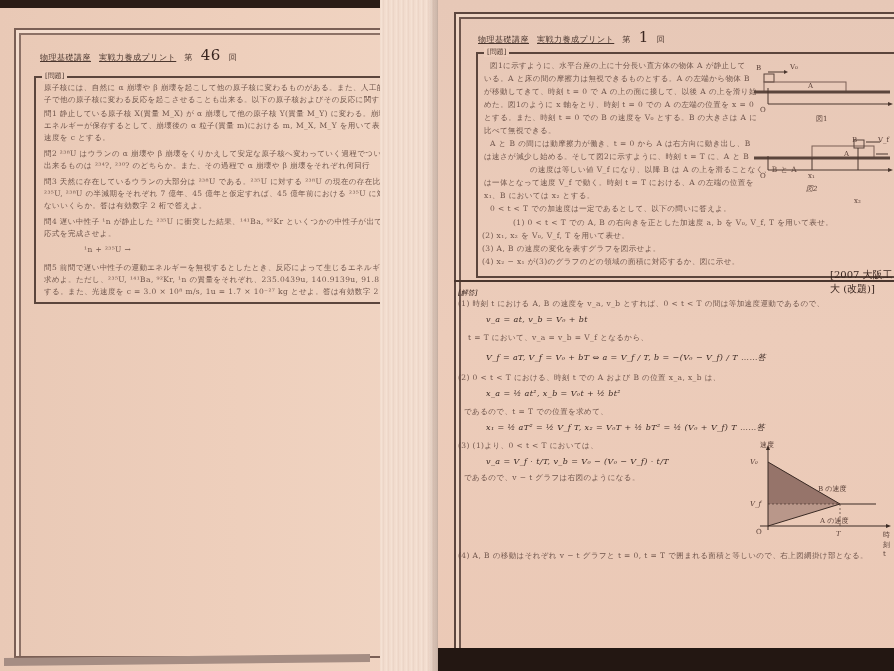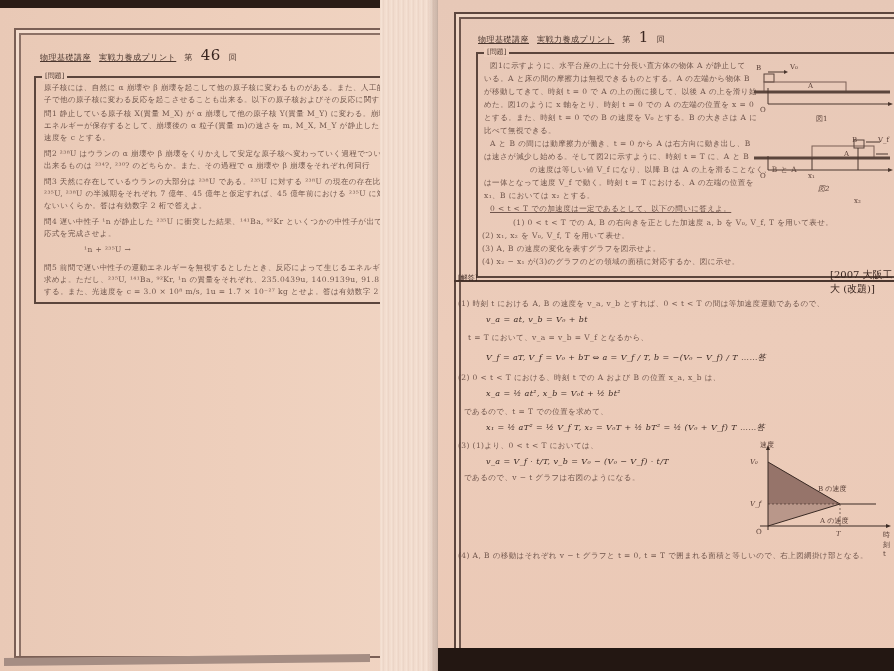--- a/index.html
+++ b/index.html
@@ -91,21 +91,21 @@
     </div>
 
     <div class="problem-box" style="left:34px; top:68px; width:366px; height:228px;">
       <span class="box-label">[問題]</span>
     </div>
 
     <div>
       <div class="text-line blur" style="left:44px; top:76px;">原子核には、自然に α 崩壊や β 崩壊を起こして他の原子核に変わるものがある。また、人工的に中</div>
       <div class="text-line blur" style="left:44px; top:88px;">子で他の原子核に変わる反応を起こさせることも出来る。以下の原子核およびその反応に関する説明</div>
       <div class="text-line blur" style="left:44px; top:102px;">問1  静止している原子核 X(質量 M_X) が α 崩壊して他の原子核 Y(質量 M_Y) に変わる。崩壊の前</div>
-      <div class="text-line blur" style="left:44px; top:114px;">      エネルギーが保存するとして、崩壊後の α 粒子(質量 m)の速さを m, M_X, M_Y が静止した</div>
+      <div class="text-line blur" style="left:44px; top:114px;">      エネルギーが保存するとして、崩壊後の α 粒子(質量 m)における m, M_X, M_Y を用いて表</div>
       <div class="text-line blur" style="left:44px; top:126px;">      速度を c とする。</div>
       <div class="text-line blur" style="left:44px; top:142px;">問2  ²³⁸U はウランの α 崩壊や β 崩壊をくりかえして安定な原子核へ変わっていく過程でつい</div>
       <div class="text-line blur" style="left:44px; top:154px;">      出来るものは ²³⁴?, ²³⁰? のどちらか。また、その過程で α 崩壊や β 崩壊をそれぞれ何回行</div>
       <div class="text-line blur" style="left:44px; top:170px;">問3  天然に存在しているウランの大部分は ²³⁸U である。²³⁵U に対する ²³⁸U の現在の存在比</div>
       <div class="text-line blur" style="left:44px; top:182px;">      ²³⁵U, ²³⁸U の半減期をそれぞれ 7 億年、45 億年と仮定すれば、45 億年前における ²³⁵U に対</div>
       <div class="text-line blur" style="left:44px; top:194px;">      ないいくらか。答は有効数字 2 桁で答えよ。</div>
       <div class="text-line blur" style="left:44px; top:210px;">問4  遅い中性子 ¹n が静止した ²³⁵U に衝突した結果、¹⁴¹Ba, ⁹²Kr といくつかの中性子が出てき</div>
       <div class="text-line blur" style="left:44px; top:222px;">      応式を完成させよ。</div>
       <div class="text-line blur" style="left:84px; top:238px;">¹n + ²³⁵U →</div>
       <div class="text-line blur" style="left:44px; top:256px;">問5  前問で遅い中性子の運動エネルギーを無視するとしたとき、反応によって生じるエネルギーは</div>
@@ -139,21 +139,21 @@
       <div class="text-line blur" style="left:46px; top:75px;">いる。A と床の間の摩擦力は無視できるものとする。A の左端から物体 B</div>
       <div class="text-line blur" style="left:46px; top:88px;">が移動してきて、時刻 t = 0 で A の上の面に接して、以後 A の上を滑り始</div>
       <div class="text-line blur" style="left:46px; top:101px;">めた。図1のように x 軸をとり、時刻 t = 0 での A の左端の位置を x = 0</div>
       <div class="text-line blur" style="left:46px; top:114px;">とする。また、時刻 t = 0 での B の速度を V₀ とする。B の大きさは A に</div>
       <div class="text-line blur" style="left:46px; top:127px;">比べて無視できる。</div>
       <div class="text-line blur" style="left:52px; top:140px;">A と B の間には動摩擦力が働き、t = 0 から A は右方向に動き出し、B</div>
       <div class="text-line blur" style="left:46px; top:153px;">は速さが減少し始める。そして図2に示すように、時刻 t = T に、A と B</div>
       <div class="text-line blur" style="left:60px; top:166px;margin-left:32px;">の速度は等しい値 V_f になり、以降 B は A の上を滑ることなく、B と A</div>
       <div class="text-line blur" style="left:46px; top:179px;">は一体となって速度 V_f で動く。時刻 t = T における、A の左端の位置を</div>
       <div class="text-line blur" style="left:46px; top:192px;">x₁、B においては x₂ とする。</div>
-      <div class="text-line blur" style="left:52px; top:205px;text-decoration:underline;">0 &lt; t &lt; T での加速度は一定であるとして、以下の問いに答えよ。</div>
+      <div class="text-line blur" style="left:52px; top:205px;">0 &lt; t &lt; T での加速度は一定であるとして、以下の問いに答えよ。</div>
 
       <div class="text-line blur" style="left:44px; top:219px;padding-left:31px;">(1)  0 &lt; t &lt; T での A, B の右向きを正とした加速度 a, b を V₀, V_f, T を用いて表せ。</div>
       <div class="text-line blur" style="left:44px; top:232px;">(2)  x₁, x₂ を V₀, V_f, T を用いて表せ。</div>
       <div class="text-line blur" style="left:44px; top:245px;">(3)  A, B の速度の変化を表すグラフを図示せよ。</div>
       <div class="text-line blur" style="left:44px; top:258px;">(4)  x₂ − x₁ が(3)のグラフのどの領域の面積に対応するか、図に示せ。</div>
     </div>
 
     <svg style="position:absolute; left:312px; top:58px;" width="144" height="60">
       <line x1="18" y1="14" x2="34" y2="14" stroke="#4a362e" stroke-width="1"></line>
       <polygon points="34,12 38,14 34,16" fill="#4a362e"></polygon>
@@ -181,26 +181,26 @@
       <line x1="108" y1="12" x2="108" y2="34" stroke="#4a362e" stroke-width="1"></line>
       <line x1="18" y1="34" x2="140" y2="34" stroke="#4a362e" stroke-width="1"></line>
       <polygon points="138,32 143,34 138,36" fill="#4a362e"></polygon>
     </svg>
     <span class="fig-caption" style="left:414px; top:136px;">B</span>
     <span class="fig-caption" style="left:440px; top:136px;">V_f</span>
     <span class="fig-caption" style="left:406px; top:150px;">A</span>
     <span class="fig-caption" style="left:322px; top:172px;">O</span>
     <span class="fig-caption" style="left:370px; top:172px;">x₁</span>
     <span class="fig-caption" style="left:416px; top:172px;margin-top:25px;">x₂</span>
-    <span class="fig-caption" style="left:380px; top:184px;font-style:italic;">図2</span>
+    <span class="fig-caption" style="left:368px; top:184px;font-style:italic;">図2</span>
 
     <span class="credit" style="left:392px; top:268px;">[2007 大阪工大 (改題)]</span>
 
     <div style="position:absolute; left:16px; top:280px; width:440px; height:2px; background:#4a362e;"></div>
-    <span class="section-label" style="left:20px; top:273px;">[解答]</span>
+    <span class="section-label" style="left:20px; top:288px;font-style:italic;">[解答]</span>
 
     <div>
       <div class="text-line blur" style="left:20px; top:300px;">(1)  時刻 t における A, B の速度を v_a, v_b とすれば、0 &lt; t &lt; T の間は等加速度運動であるので、</div>
       <div class="text-line eq" style="left:48px; top:316px;">v_a = at,  v_b = V₀ + bt</div>
       <div class="text-line blur" style="left:30px; top:334px;">t = T において、v_a = v_b = V_f となるから、</div>
       <div class="text-line eq" style="left:48px; top:354px;">V_f = aT,  V_f = V₀ + bT  ⇔  a = V_f / T,  b = −(V₀ − V_f) / T   ……答</div>
       <div class="text-line blur" style="left:20px; top:374px;">(2)  0 &lt; t &lt; T における、時刻 t での A および B の位置 x_a, x_b は、</div>
       <div class="text-line eq" style="left:48px; top:390px;">x_a = ½ at²,  x_b = V₀t + ½ bt²</div>
       <div class="text-line blur" style="left:26px; top:408px;">であるので、t = T での位置を求めて、</div>
       <div class="text-line eq" style="left:48px; top:424px;">x₁ = ½ aT² = ½ V_f T,  x₂ = V₀T + ½ bT² = ½ (V₀ + V_f) T   ……答</div>

